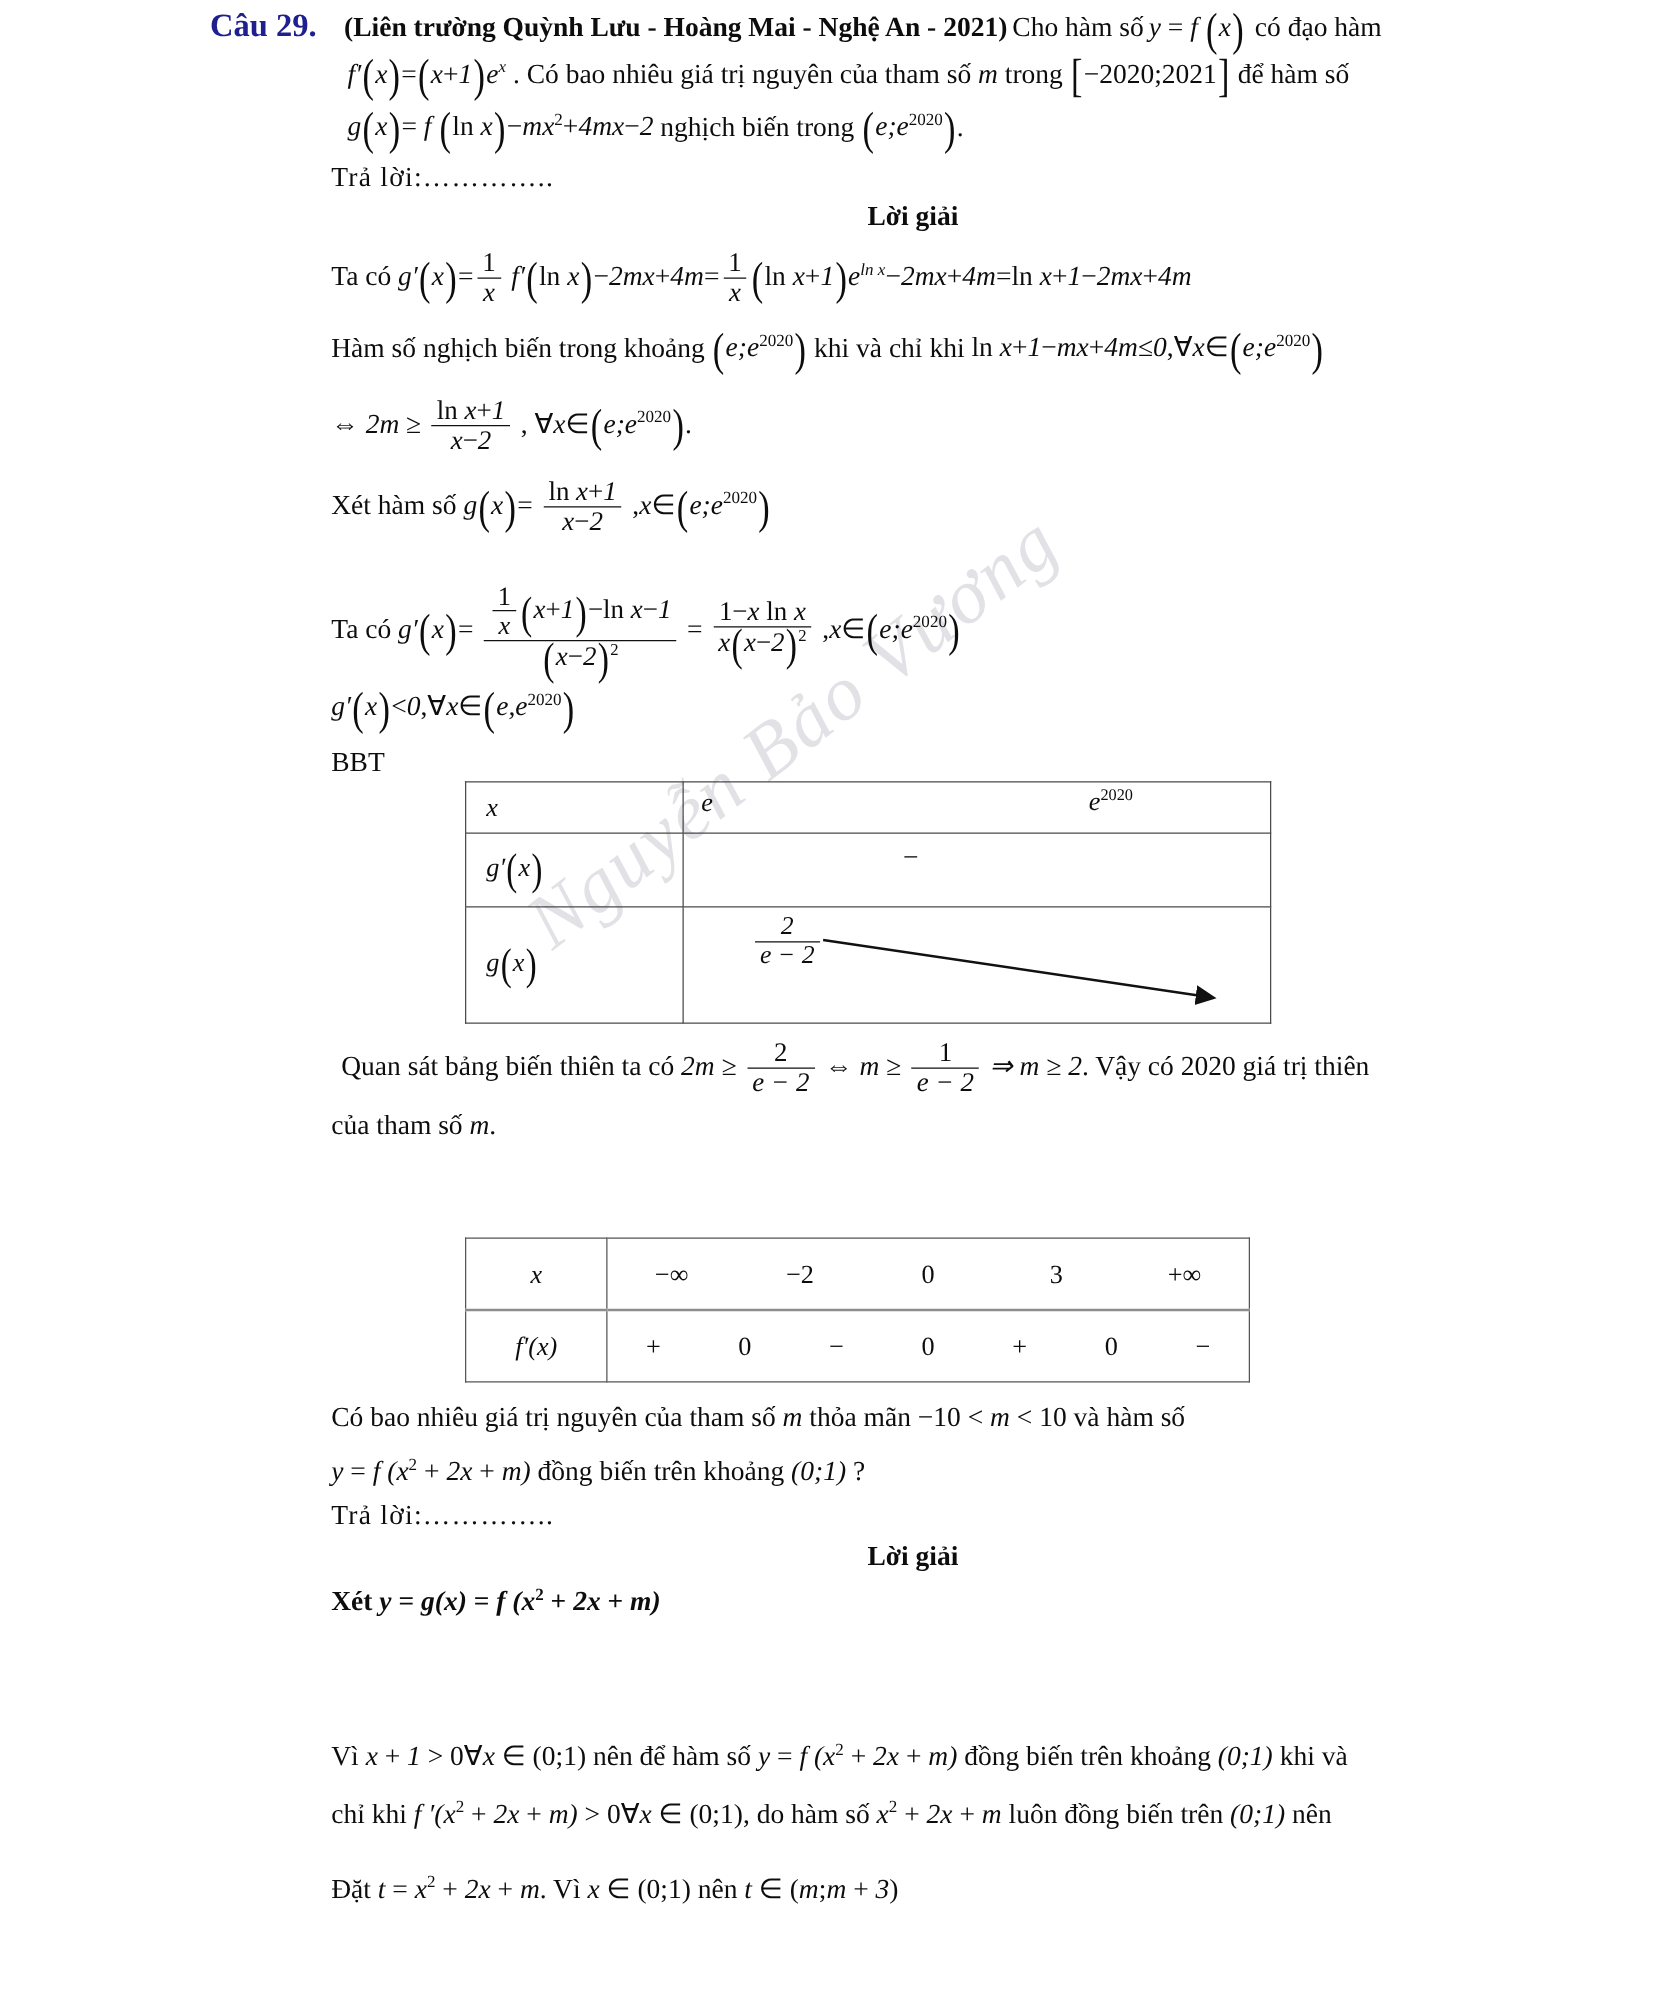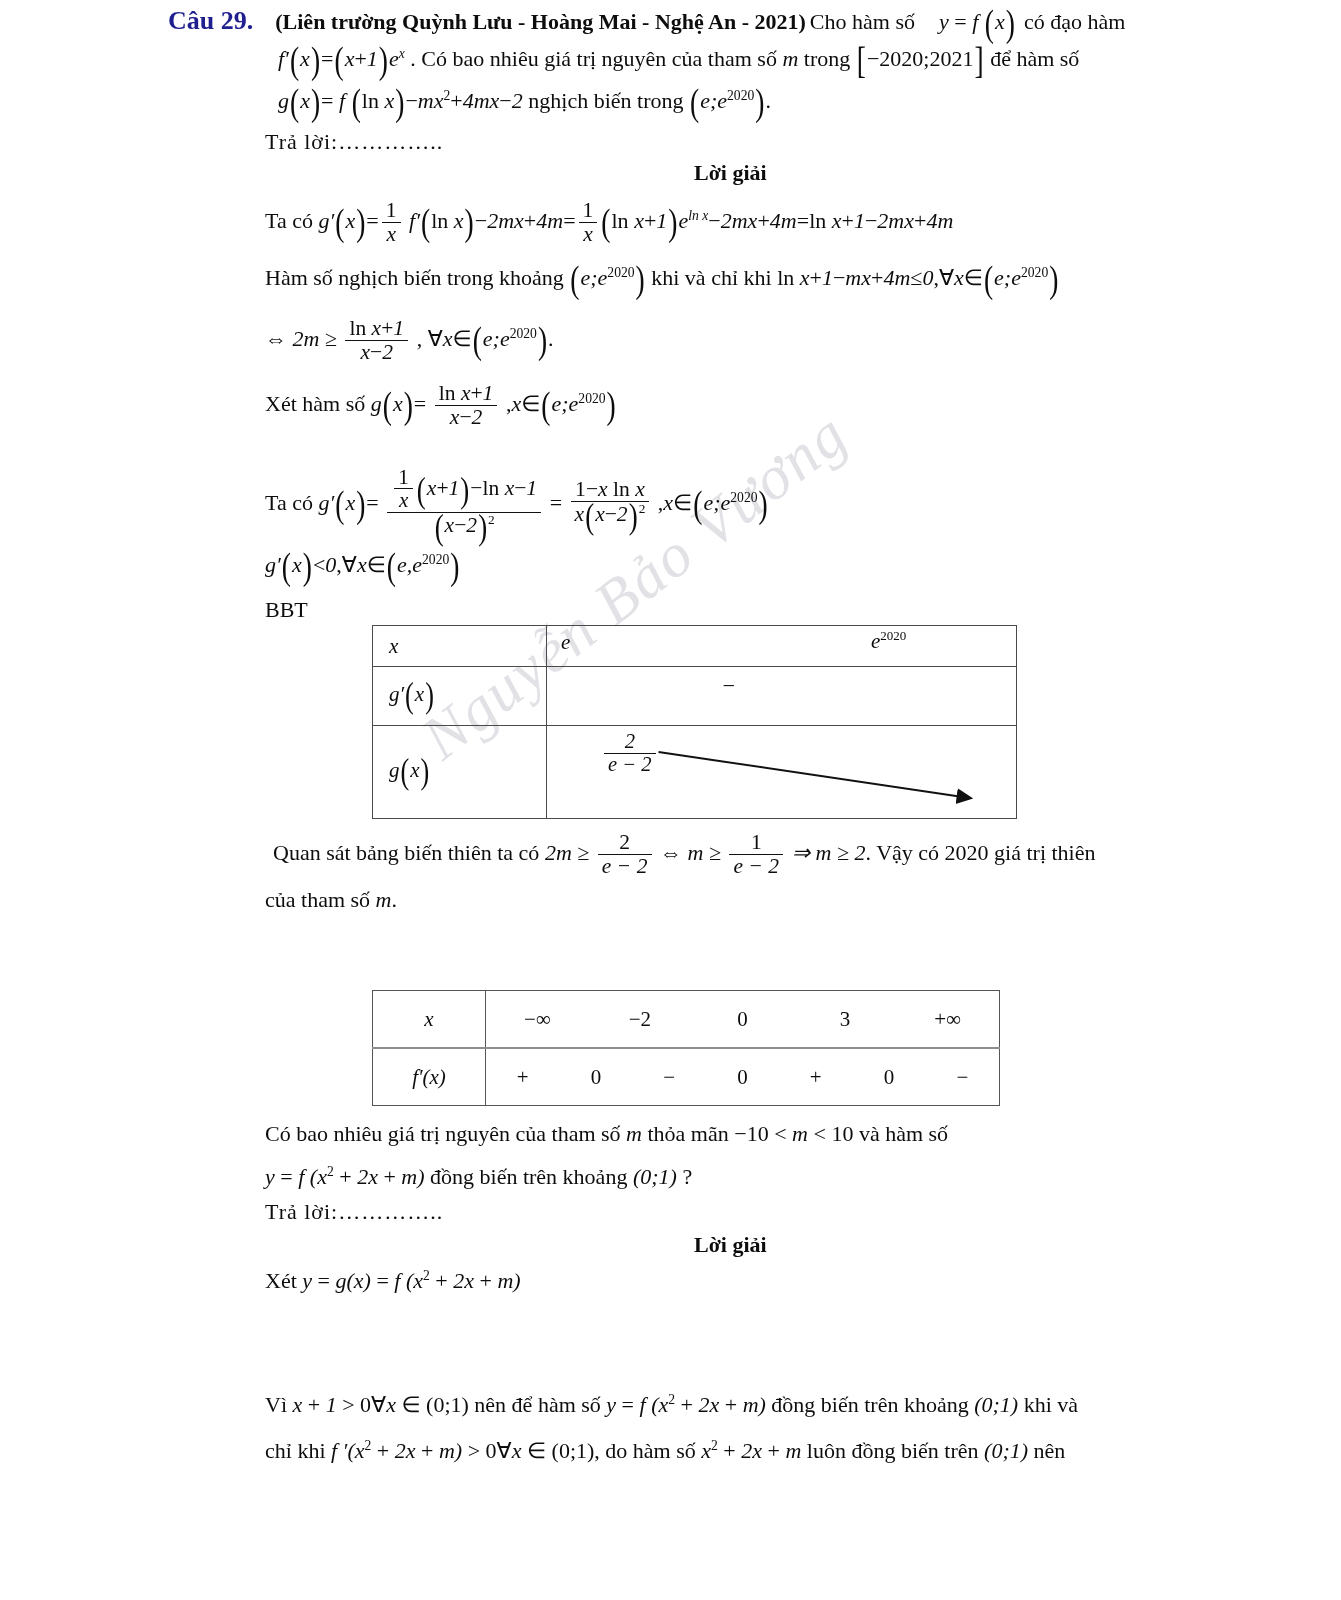--- a/index.html
+++ b/index.html
@@ -176,21 +176,21 @@
 <div class="page">
 
   <div class="watermark">
     <span>Nguyễn Bảo Vương</span>
   </div>
 
   <div class="block" style="left:168px; top:6px; width:1160px;">
     <span class="qnum">Câu 29.</span>
     <span class="line btxt" style="margin-left:18px;">(Liên trường Quỳnh Lưu - Hoàng Mai - Nghệ An - 2021)</span>
     <span class="line">Cho hàm số</span>
-    <span class="line m" style="margin-left:20px;">y <span class="up">=</span> f <span class="bigparen">(</span>x<span class="bigparen">)</span></span>
+    <span class="line m" style="margin-left:0;">y <span class="up">=</span> f <span class="bigparen">(</span>x<span class="bigparen">)</span></span>
     <span class="line" style="margin-left:4px;">có đạo hàm</span>
   </div>
 
   <div class="block line" style="left:278px; top:46px; width:1060px;">
     <span class="m">f′<span class="bigparen">(</span>x<span class="bigparen">)</span><span class="up">=</span><span class="bigparen">(</span>x<span class="up">+</span>1<span class="bigparen">)</span>e<sup class="i">x</sup></span>
     <span>. Có bao nhiêu giá trị nguyên của tham số</span>
     <span class="m">m</span>
     <span>trong</span>
     <span class="brkt m"><span class="bigparen">[</span><span class="up">−2020;2021</span><span class="bigparen">]</span></span>
     <span>để hàm số</span>
@@ -372,21 +372,21 @@
     <span class="m">y <span class="up">=</span> f (x<sup class="e">2</sup> <span class="up">+</span> 2x <span class="up">+</span> m)</span>
     <span>đồng biến trên khoảng</span>
     <span class="m">(0;1)</span>
     <span>?</span>
   </div>
 
   <div class="block line dots" style="left:265px; top:1200px;">Trả lời:…………..</div>
 
   <div class="block loigiai" style="left:694px; top:1232px;">Lời giải</div>
 
-  <div class="block line" style="left:265px; top:1268px;">
+  <div class="block line" style="left:265px; top:1268px;font-weight:bold;">
     <span>Xét</span>
     <span class="m">y <span class="up">=</span> g(x) <span class="up">=</span> f (x<sup class="e">2</sup> <span class="up">+</span> 2x <span class="up">+</span> m)</span>
   </div>
 
 
   <div class="block line" style="left:265px; top:1392px; width:1060px;">
     <span>Vì</span>
     <span class="m">x <span class="up">+</span> 1 <span class="up">&gt; 0∀</span>x <span class="up">∈ (0;1)</span></span>
     <span>nên để hàm số</span>
     <span class="m">y <span class="up">=</span> f (x<sup class="e">2</sup> <span class="up">+</span> 2x <span class="up">+</span> m)</span>
@@ -397,14 +397,21 @@
 
   <div class="block line" style="left:265px; top:1438px; width:1060px;">
     <span>chỉ khi</span>
     <span class="m">f ′(x<sup class="e">2</sup> <span class="up">+</span> 2x <span class="up">+</span> m) <span class="up">&gt; 0∀</span>x <span class="up">∈ (0;1)</span></span><span>, do hàm số</span>
     <span class="m">x<sup class="e">2</sup> <span class="up">+</span> 2x <span class="up">+</span> m</span>
     <span>luôn đồng biến trên</span>
     <span class="m">(0;1)</span>
     <span>nên</span>
   </div>
 
+  <div class="block line" style="left:265px; top:1498px; width:1060px;">
+    <span>Đặt</span>
+    <span class="m">t <span class="up">=</span> x<sup class="e">2</sup> <span class="up">+</span> 2x <span class="up">+</span> m</span><span>. Vì</span>
+    <span class="m">x <span class="up">∈ (0;1)</span></span>
+    <span>nên</span>
+    <span class="m">t <span class="up">∈ (</span>m<span class="up">;</span>m <span class="up">+</span> 3<span class="up">)</span></span>
+  </div>
 
 </div>
 
 </body></html>

